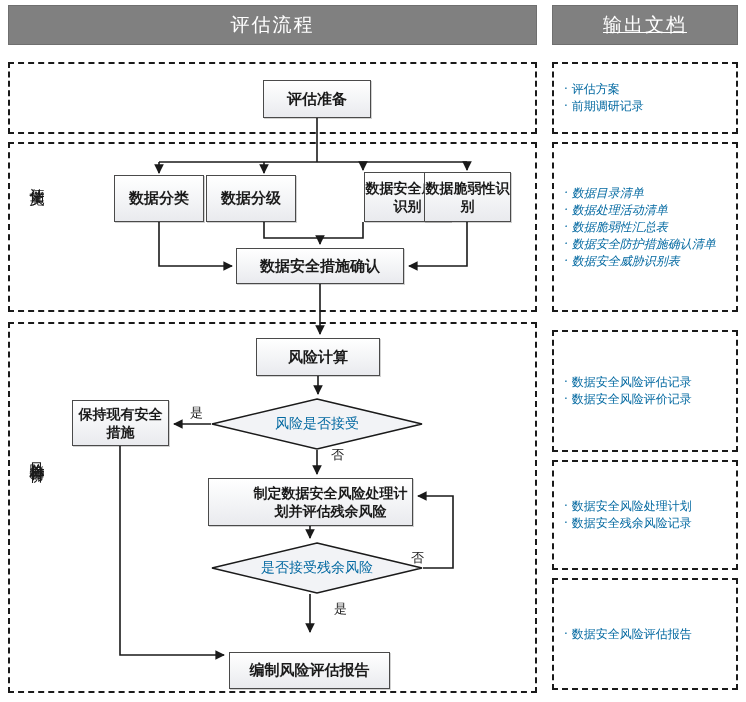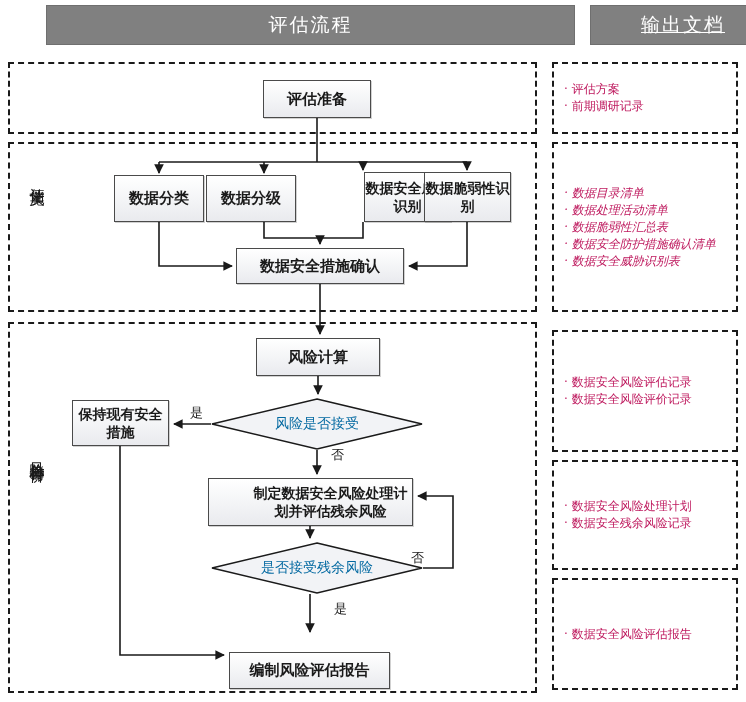--- a/index.html
+++ b/index.html
@@ -27,21 +27,20 @@
     position: absolute;
     background: #808080;
     color: #ffffff;
     display: flex;
     align-items: center;
     justify-content: center;
     font-size: 19px;
     letter-spacing: 2px;
     box-sizing: border-box;
     border: 1px solid #6f6f6f;
-    margin-left: 38px;
   }
   #hdr-flow  { left: 8px;   top: 5px; width: 529px; height: 40px; }
   #hdr-docs  { left: 552px; top: 5px; width: 186px; height: 40px; text-decoration: underline; }
 
   
   .group {
     position: absolute;
     border: 2px dashed #1a1a1a;
     box-sizing: border-box;
     background: transparent;
@@ -63,21 +62,21 @@
   #doc-1 { left: 552px; top: 62px;  width: 186px; height: 72px; }
   #doc-2 { left: 552px; top: 142px; width: 186px; height: 170px; font-style: italic; }
   #doc-3 { left: 552px; top: 330px; width: 186px; height: 122px; }
   #doc-4 { left: 552px; top: 460px; width: 186px; height: 110px; }
   #doc-5 { left: 552px; top: 578px; width: 186px; height: 112px; }
 
   .doc-line {
     font-size: 12px;
     line-height: 17px;
     white-space: nowrap;
-    color: #be185d;
+    color: #0369a1;
   }
   .doc-line::before {
     content: "\00B7";
     margin-right: 4px;
   }
 
   
   .vlabel {
     position: absolute;
     writing-mode: vertical-rl;

